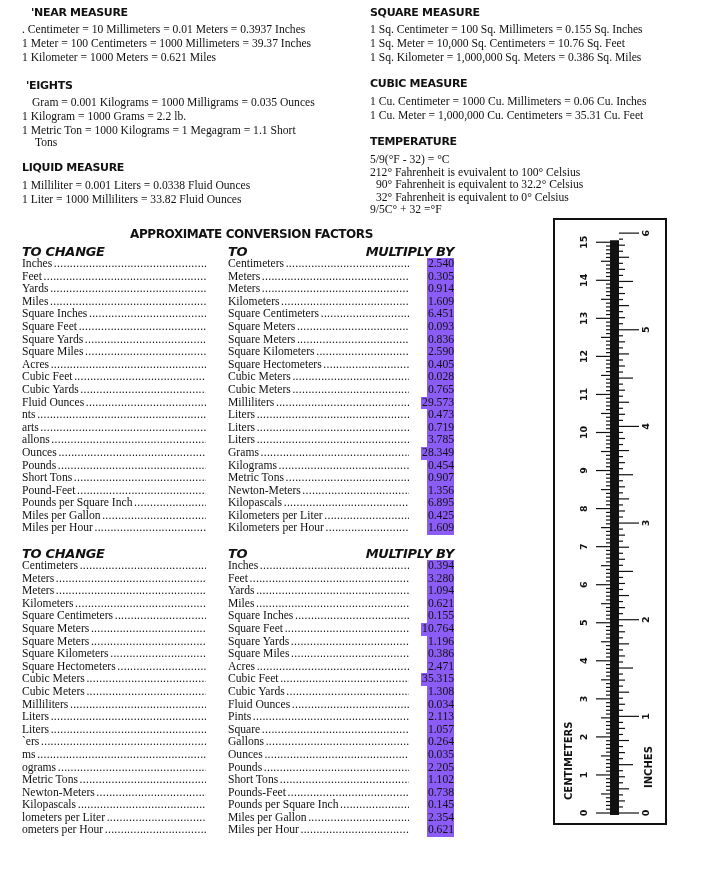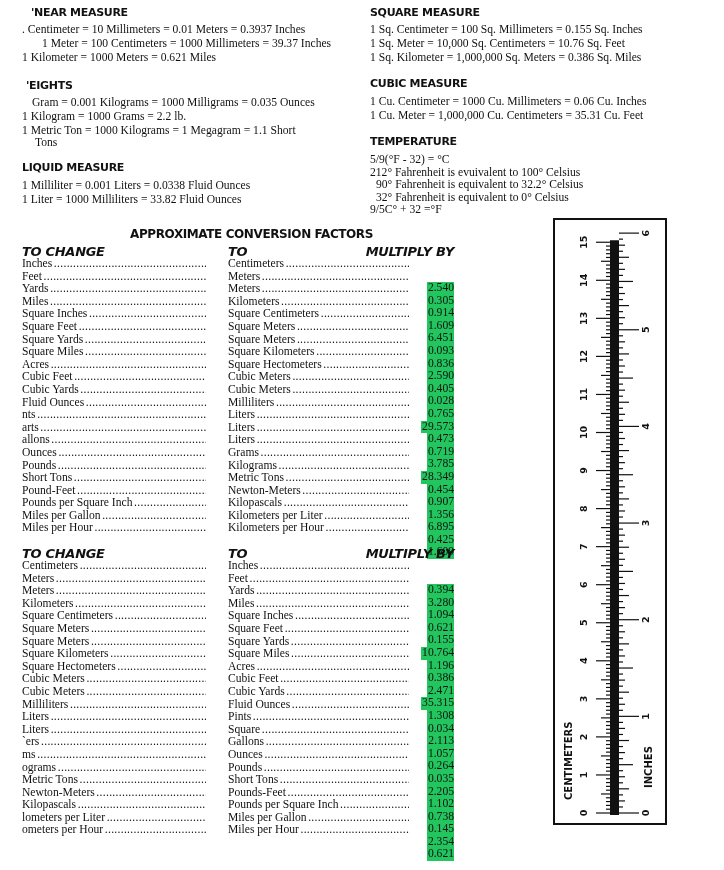--- a/index.html
+++ b/index.html
@@ -10,32 +10,32 @@
   .line{position:absolute;white-space:nowrap;}
   .blk{position:absolute;}
   .title{position:absolute;left:130px;top:227px;font-family:"DejaVu Sans","Liberation Sans",sans-serif;font-weight:bold;font-size:12px;letter-spacing:-0.4px;}
   .table{position:absolute;left:22px;width:432px;}
   .thead{position:relative;height:14px;}
   .thead span{position:absolute;top:0;font-family:"DejaVu Sans","Liberation Sans",sans-serif;font-weight:bold;font-size:13px;letter-spacing:-0.3px;font-style:italic;}
   .row{position:relative;height:12.6px;font-family:"Liberation Serif","DejaVu Serif",serif;font-size:11.6px;line-height:12.6px;white-space:nowrap;}
   .c1{position:absolute;left:0;width:184px;overflow:hidden;}
   .c2{position:absolute;left:206px;width:181px;overflow:hidden;}
   .c1::after,.c2::after{content:" . . . . . . . . . . . . . . . . . . . . . . . . . . . . . . . . . . . . . . . . . . . . . . . . . . . . . . . . .";letter-spacing:-1.3px;}
-  .c3{position:absolute;right:0;text-align:right;background:#22c55e;padding-left:1px;margin-top:24px;}
+  .c3{position:absolute;right:0;text-align:right;background:#8b5cf6;padding-left:1px;}
   .ruler{position:absolute;left:553px;top:218px;width:114px;height:607px;border:2px solid #111;box-sizing:border-box;}
   .ruler svg{position:absolute;left:0;top:0;}
   .rlabel{position:absolute;font-family:"DejaVu Sans","Liberation Sans",sans-serif;font-weight:bold;font-size:10px;transform:rotate(-90deg);transform-origin:left top;white-space:nowrap;}
 </style>
 </head>
 <body>
 
 <div class="hdr" style="left:31px;top:6px;text-align:center;">'NEAR MEASURE</div>
 <div class="serif blk" style="left:22px;top:24px;">
   <div class="line" style="left:0;top:0;">. Centimeter = 10 Millimeters = 0.01 Meters = 0.3937 Inches</div>
-  <div class="line" style="left:0;top:14px;margin-left:20px;">1 Meter = 100 Centimeters = 1000 Millimeters = 39.37 Inches</div>
+  <div class="line" style="left:0;top:14px;">1 Meter = 100 Centimeters = 1000 Millimeters = 39.37 Inches</div>
   <div class="line" style="left:0;top:28px;">1 Kilometer = 1000 Meters = 0.621 Miles</div>
 </div>
 
 <div class="hdr" style="left:26px;top:79px;">'EIGHTS</div>
 <div class="serif blk" style="left:22px;top:97px;">
   <div class="line" style="left:10px;top:0;">Gram = 0.001 Kilograms = 1000 Milligrams = 0.035 Ounces</div>
   <div class="line" style="left:0;top:14px;">1 Kilogram = 1000 Grams = 2.2 lb.</div>
   <div class="line" style="left:0;top:28px;">1 Metric Ton = 1000 Kilograms = 1 Megagram = 1.1 Short</div>
   <div class="line" style="left:13px;top:40px;">Tons</div>
 </div>

